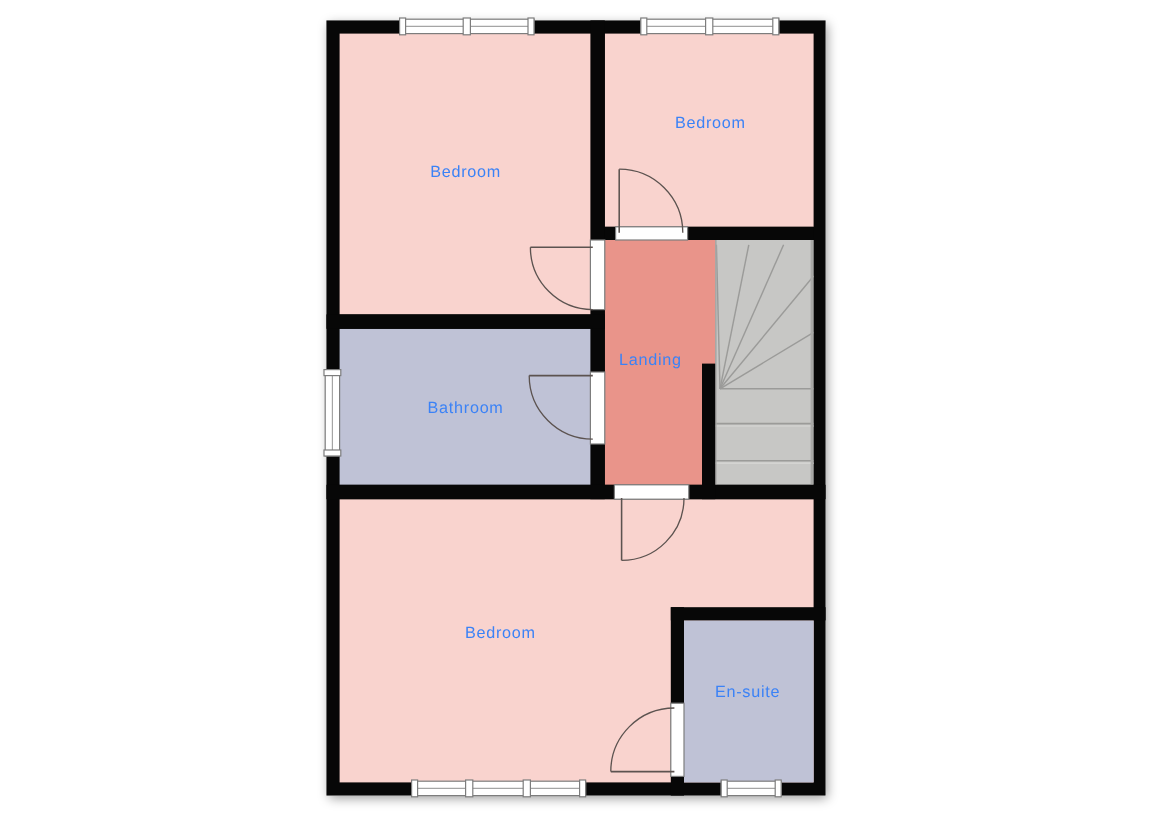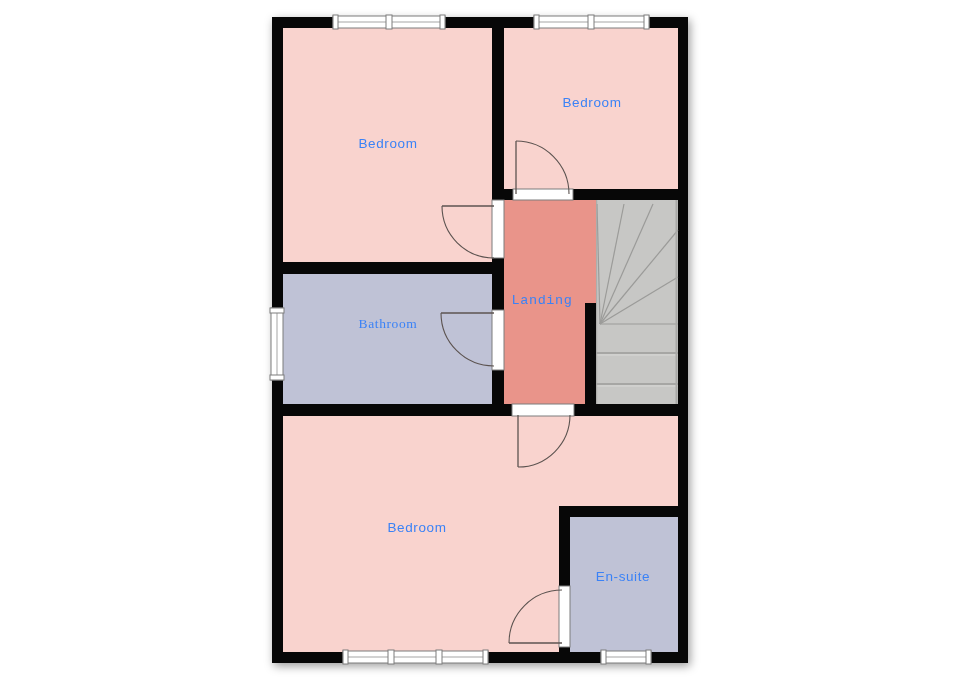--- a/index.html
+++ b/index.html
@@ -93,17 +93,17 @@
       <rect x="512" y="404" width="62" height="12" fill="#ffffff" stroke="#7d7d7d" stroke-width="1"></rect>
       <line x1="518" y1="415" x2="518" y2="467" stroke="#5c5350" stroke-width="1.3"></line>
       <path d="M518,467 A52,52 0 0 0 570,415" fill="none" stroke="#5c5350" stroke-width="1.1"></path>
       <rect x="559" y="586" width="11" height="61" fill="#ffffff" stroke="#7d7d7d" stroke-width="1"></rect>
       <line x1="562" y1="643" x2="509" y2="643" stroke="#5c5350" stroke-width="1.3"></line>
       <path d="M509,643 A53,53 0 0 1 562,590" fill="none" stroke="#5c5350" stroke-width="1.1"></path>
     </svg>
 
   <div class="room-label" style="left: 388px; top: 143px;">Bedroom</div>
   <div class="room-label" style="left: 592px; top: 102px;">Bedroom</div>
-  <div class="room-label" style="left: 542px; top: 300px; font-family: Liberation Mono, monospace;">Landing</div>
-  <div class="room-label" style="left: 388px; top: 324px; font-family: Liberation Serif, serif;">Bathroom</div>
+  <div class="room-label" style="left: 542px; top: 300px;">Landing</div>
+  <div class="room-label" style="left: 388px; top: 340px;">Bathroom</div>
   <div class="room-label" style="left: 417px; top: 527px;">Bedroom</div>
   <div class="room-label" style="left: 623px; top: 576px;">En-suite</div>
 </div>
 
 </body></html>

